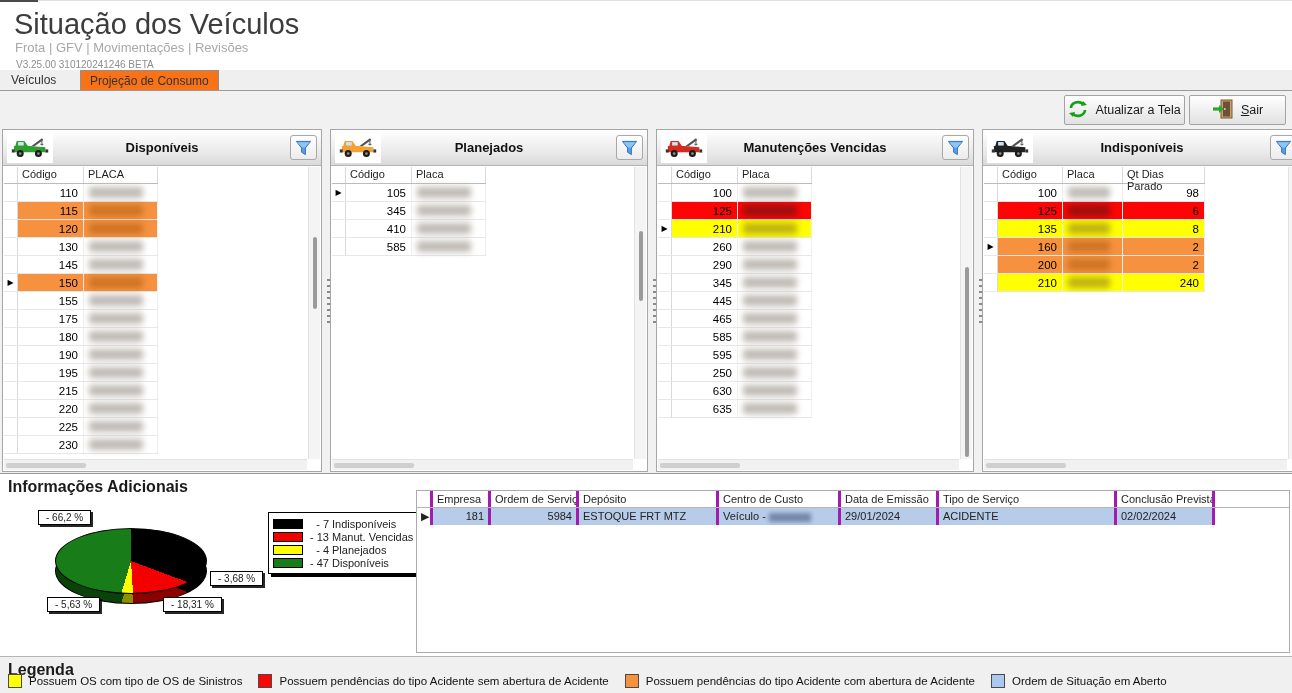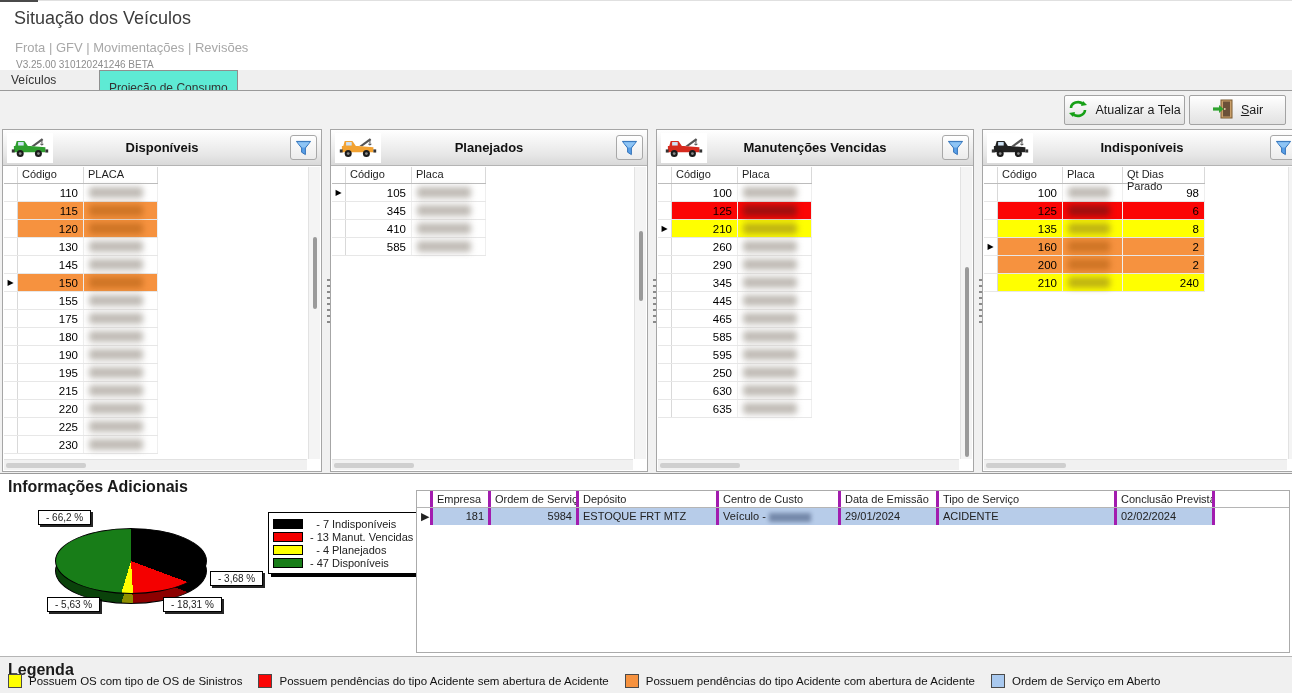--- a/index.html
+++ b/index.html
@@ -3,30 +3,30 @@
 <meta charset="utf-8">
 <style>
   * { margin:0; padding:0; box-sizing:border-box; }
   html,body { width:1292px; height:693px; overflow:hidden; }
   body { font-family:"Liberation Sans", sans-serif; background:#fff; color:#222; }
   #root { position:relative; width:1292px; height:693px; background:#fff; }
 
   
   .top-line { position:absolute; left:0; top:0; width:1292px; height:1px; background:#e0e0e0; }
   .top-sliver { position:absolute; left:0; top:0; width:38px; height:2px; background:#4a4a4a; }
-  .app-title { position:absolute; left:14px; top:8px; font-size:18px; color:#3c3c3c; }
+  .app-title { position:absolute; left:14px; top:8px; font-size:29px; color:#3c3c3c; }
   .app-subtitle { position:absolute; left:15px; top:40px; font-size:13px; color:#a8a8a8; }
   .app-version { position:absolute; left:16px; top:59px; font-size:10px; color:#8d8d8d; }
 
   
   .tabstrip { position:absolute; left:0; top:70px; width:1292px; height:21px; background:#efefef; }
   .tabstrip .underline { position:absolute; left:0; bottom:0; width:100%; height:1px; background:#9a9a9a; }
   .tab { position:absolute; bottom:1px; font-size:12px; color:#333; padding:3px 9px 3px 9px; cursor:default; }
   .tab.active { left:2px; background:#efefef; }
-  .tab.boxed { left:80px; height:20px; background:#5eead4; border:1px solid #8f8f8f; border-bottom:none; padding-top:10px;margin-left:19px; }
+  .tab.boxed { left:80px; height:20px; background:#f97316; border:1px solid #8f8f8f; border-bottom:none; padding-top:3px; }
 
   
   .content-bg { position:absolute; left:0; top:91px; width:1292px; height:602px; background:#f1f1f1; }
   .btn { position:absolute; top:95px; height:30px; background:linear-gradient(#ffffff,#ededed 60%,#e2e2e2);
          border:1px solid #a3a3a3; border-radius:2px; font-size:12.5px; color:#1a1a1a;
          display:flex; align-items:center; justify-content:center; gap:7px; cursor:pointer; }
   .btn-refresh { left:1064px; width:121px; }
   .btn-exit { left:1189px; width:97px; }
   .ul-first::first-letter { text-decoration:underline; }
 
@@ -661,18 +661,18 @@
         <div class="lg-item">
           <div class="lg-swatch" style="background: rgb(251, 5, 5);"></div>
           <span class="lg-label">Possuem pendências do tipo Acidente sem abertura de Acidente</span>
         </div>
         <div class="lg-item">
           <div class="lg-swatch" style="background: rgb(246, 146, 63);"></div>
           <span class="lg-label">Possuem pendências do tipo Acidente com abertura de Acidente</span>
         </div>
         <div class="lg-item">
           <div class="lg-swatch" style="background: rgb(169, 201, 239);"></div>
-          <span class="lg-label">Ordem de Serviço em Aberto</span>
+          <span class="lg-label">Ordem de Situação em Aberto</span>
         </div>
       </div>
   </div>
 
 </div>
 
 </body></html>

